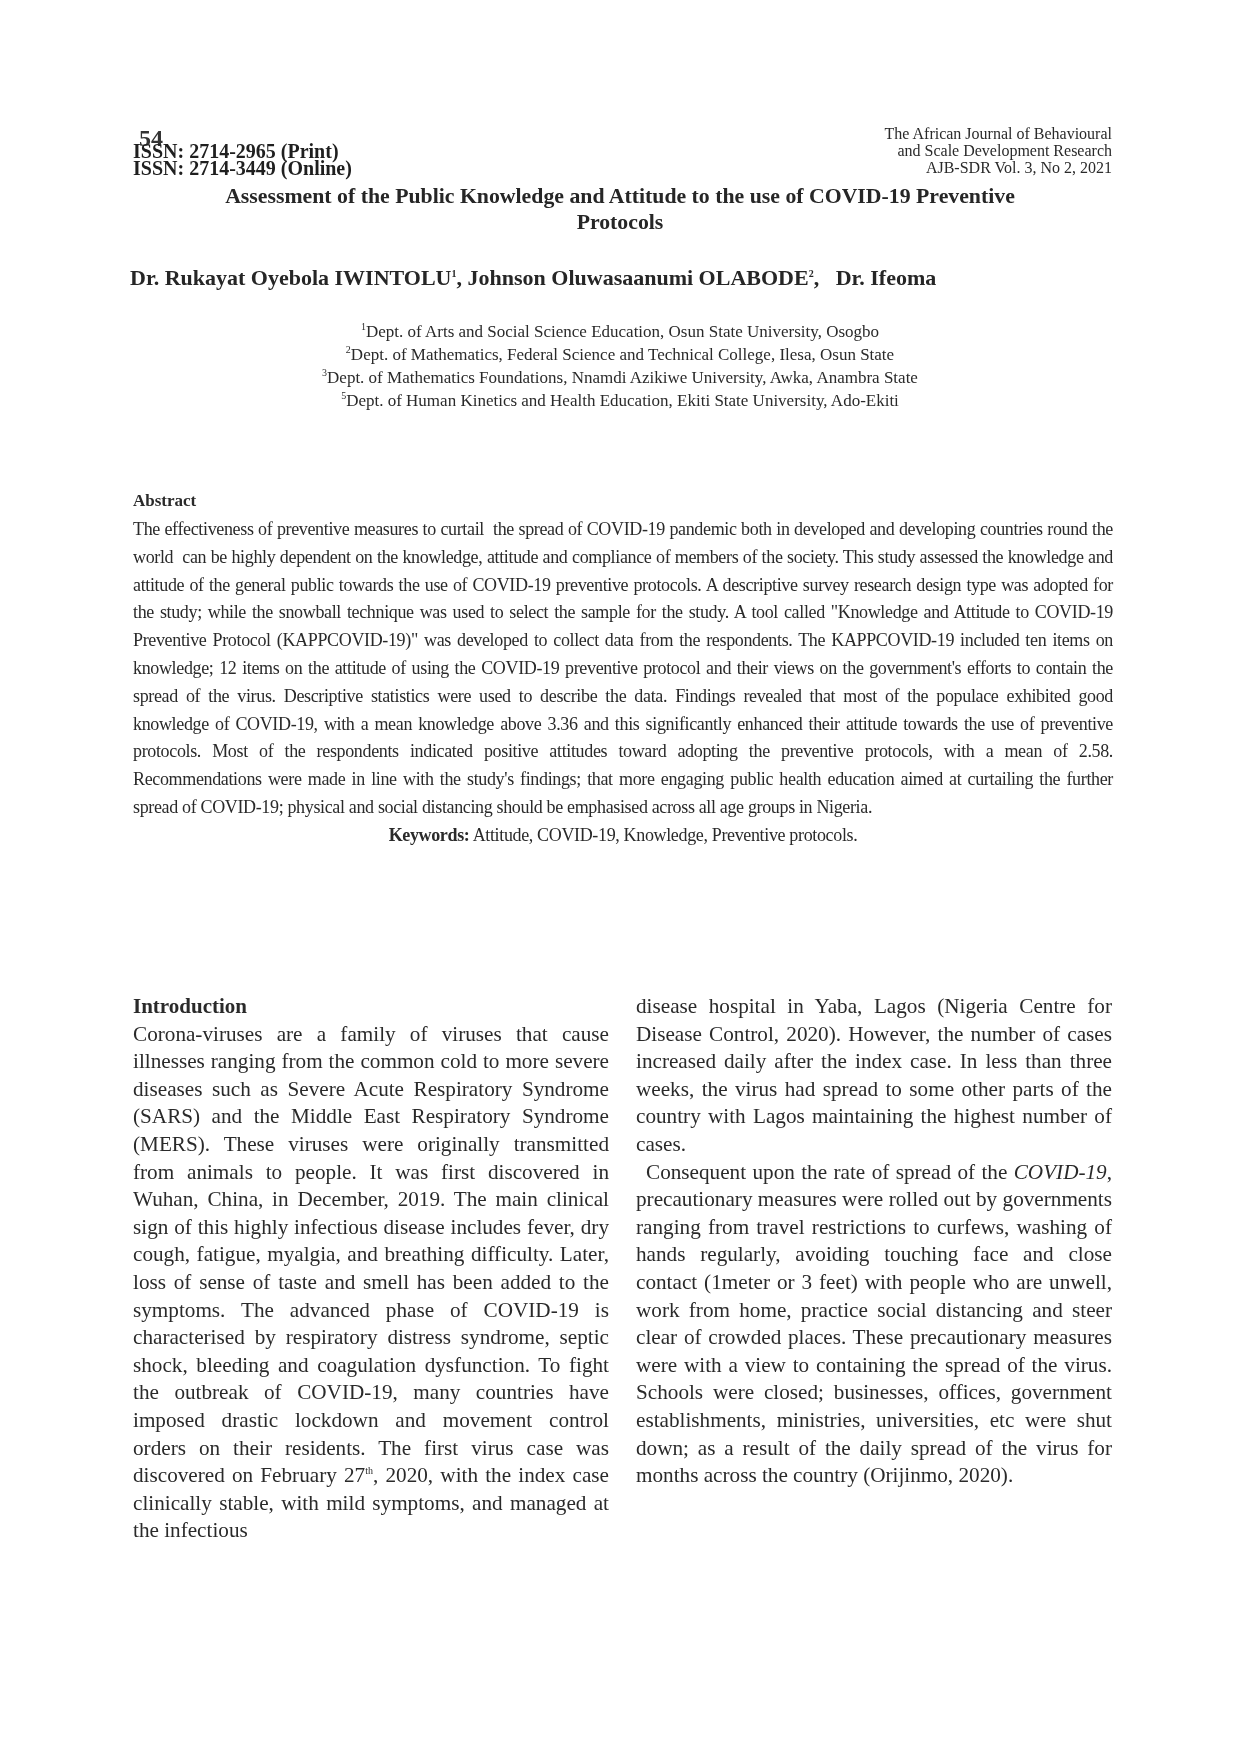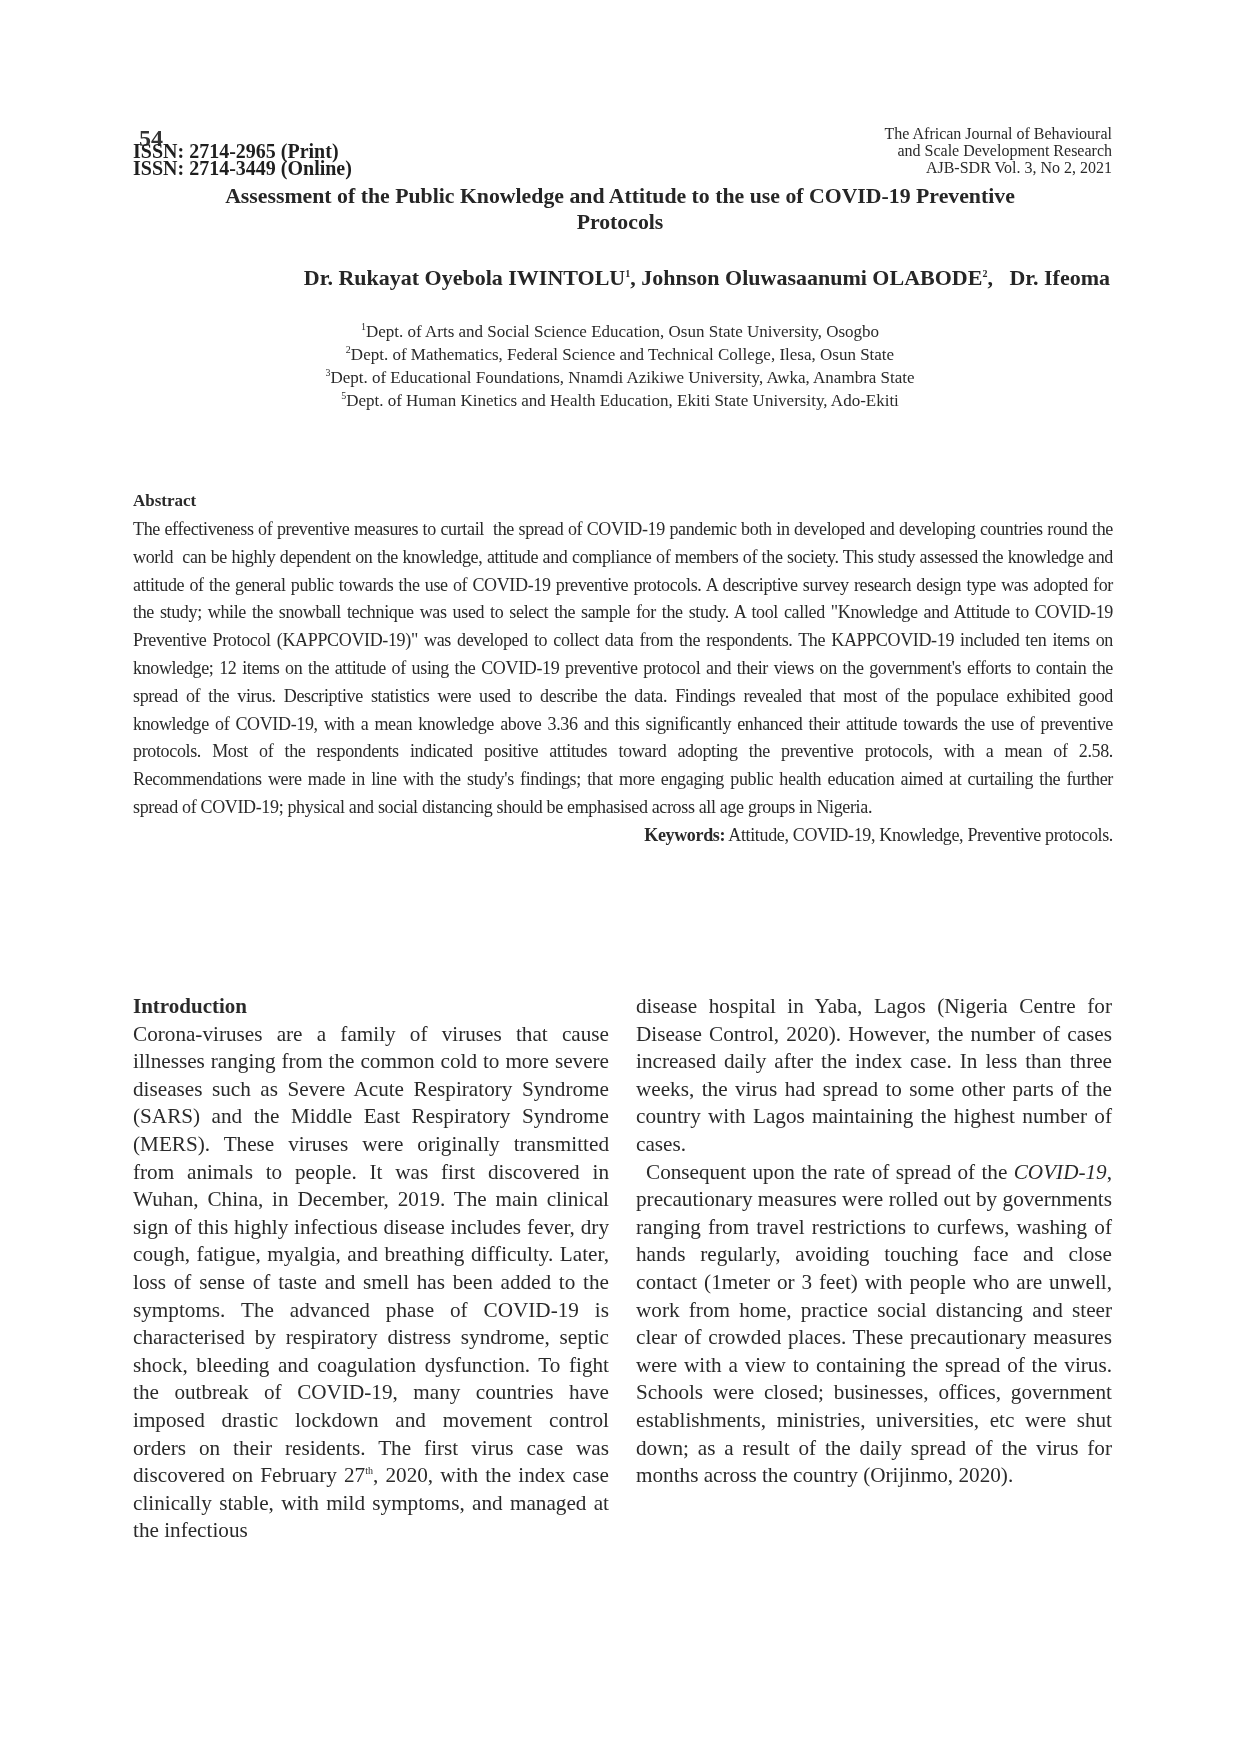--- a/index.html
+++ b/index.html
@@ -12,21 +12,21 @@
     .page-num { left: 139px; top: 126px; font-size: 24px; font-weight: bold; line-height: 24px; color: #333; }
     .issn { left: 133px; font-size: 20px; font-weight: bold; line-height: 16px; color: #1f1f1f; }
     .journal { right: 129px; top: 125px; text-align: right; font-size: 16px; line-height: 17px; color: #2a2a2a; }
     .title {
       left: 130px; width: 980px; top: 183px; text-align: center;
       font-size: 22px; font-weight: bold; line-height: 26px; color: #262626;
       font-family: "Liberation Sans Narrow", "Liberation Serif", serif;
       transform: scaleX(0.99);
     }
     .authors {
-      left: 130px; width: 980px; top: 264px; text-align: right;
+      left: 130px; width: 980px; top: 264px; text-align: left;
       font-size: 22px; font-weight: bold; line-height: 27px; color: #262626;
     }
     .authors sup, .affil sup { font-size: 10px; vertical-align: super; line-height: 0; }
     .affil {
       left: 130px; width: 980px; top: 320px; text-align: center;
       font-size: 17px; line-height: 23px; color: #2a2a2a;
     }
     .affil div { white-space: nowrap; }
     .abstract-head { left: 133px; top: 488px; font-size: 17px; font-weight: bold; line-height: 26px; }
     .abstract-body {
@@ -66,28 +66,28 @@
 
 <div class="abs authors">
   <div>
     <span>Dr. Rukayat Oyebola IWINTOLU</span><sup>1</sup><span>, Johnson Oluwasaanumi OLABODE</span><sup>2</sup><span style="white-space:pre;">,   Dr. Ifeoma</span>
   </div>
 </div>
 
 <div class="abs affil">
   <div><sup>1</sup><span>Dept. of Arts and Social Science Education, Osun State University, Osogbo</span></div>
   <div><sup>2</sup><span>Dept. of Mathematics, Federal Science and Technical College, Ilesa, Osun State</span></div>
-  <div><sup>3</sup><span>Dept. of Educational Foundations, Nnamdi Azikiwe University, Awka, Anambra State</span></div>
+  <div><sup>3</sup><span>Dept. of Mathematics Foundations, Nnamdi Azikiwe University, Awka, Anambra State</span></div>
   <div><sup>5</sup><span>Dept. of Human Kinetics and Health Education, Ekiti State University, Ado-Ekiti</span></div>
 </div>
 
 <div class="abs abstract-head">Abstract</div>
 <div class="abs abstract-body">
   <div style="white-space:pre-wrap;">The effectiveness of preventive measures to curtail  the spread of COVID-19 pandemic both in developed and developing countries round the world  can be highly dependent on the knowledge, attitude and compliance of members of the society. This study assessed the knowledge and attitude of the general public towards the use of COVID-19 preventive protocols. A descriptive survey research design type was adopted for the study; while the snowball technique was used to select the sample for the study. A tool called "Knowledge and Attitude to COVID-19 Preventive Protocol (KAPPCOVID-19)" was developed to collect data from the respondents. The KAPPCOVID-19 included ten items on knowledge; 12 items on the attitude of using the COVID-19 preventive protocol and their views on the government's efforts to contain the spread of the virus. Descriptive statistics were used to describe the data. Findings revealed that most of the populace exhibited good knowledge of COVID-19, with a mean knowledge above 3.36 and this significantly enhanced their attitude towards the use of preventive protocols. Most of the respondents indicated positive attitudes toward adopting the preventive protocols, with a mean of 2.58. Recommendations were made in line with the study's findings; that more engaging public health education aimed at curtailing the further spread of COVID-19; physical and social distancing should be emphasised across all age groups in Nigeria.</div>
-  <div style="text-align:right;">
+  <div style="text-align:center;">
     <span class="keywords-label">Keywords:</span><span> Attitude, COVID-19, Knowledge, Preventive protocols.</span>
   </div>
 </div>
 
 <div class="abs col col-left">
   <div class="intro-head">Introduction</div>
   <p><span>Corona-viruses are a family of viruses that cause illnesses ranging from the common cold to more severe diseases such as Severe Acute Respiratory Syndrome (SARS) and the Middle East Respiratory Syndrome (MERS). These viruses were originally transmitted from animals to people. It was first discovered in Wuhan, China, in December, 2019. The main clinical sign of this highly infectious disease includes fever, dry cough, fatigue, myalgia, and breathing difficulty. Later, loss of sense of taste and smell has been added to the symptoms. The advanced phase of COVID-19 is characterised by respiratory distress syndrome, septic shock, bleeding and coagulation dysfunction. To fight the outbreak of COVID-19, many countries have imposed drastic lockdown and movement control orders on their residents. The first virus case was discovered on February 27</span><sup class="th">th</sup><span>, 2020, with the index case clinically stable, with mild symptoms, and managed at the infectious</span></p>
 </div>
 
 <div class="abs col col-right">

